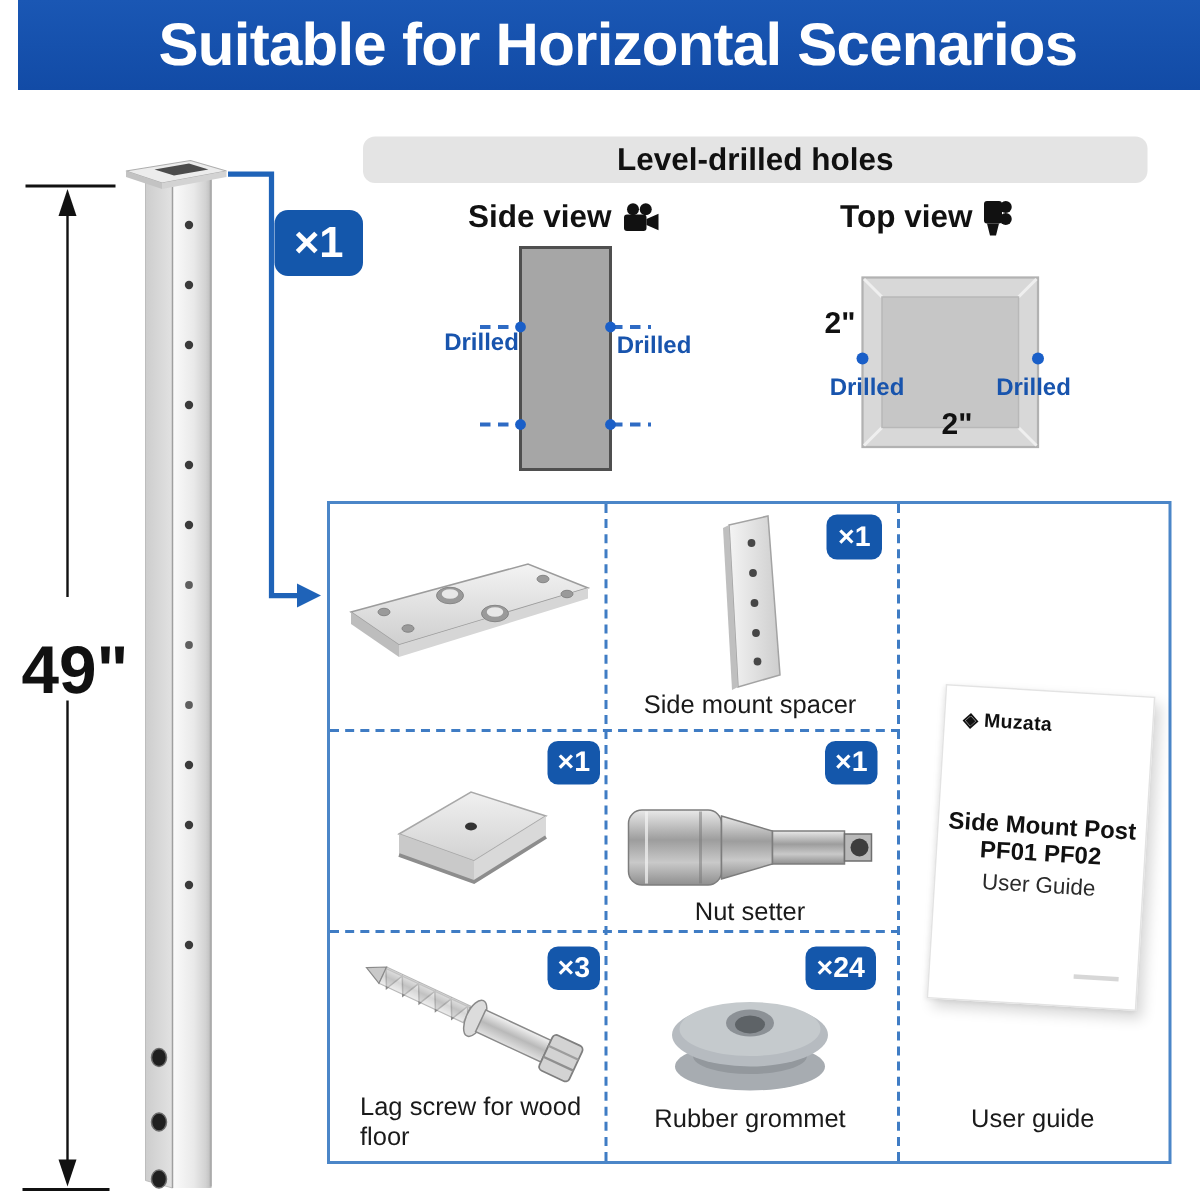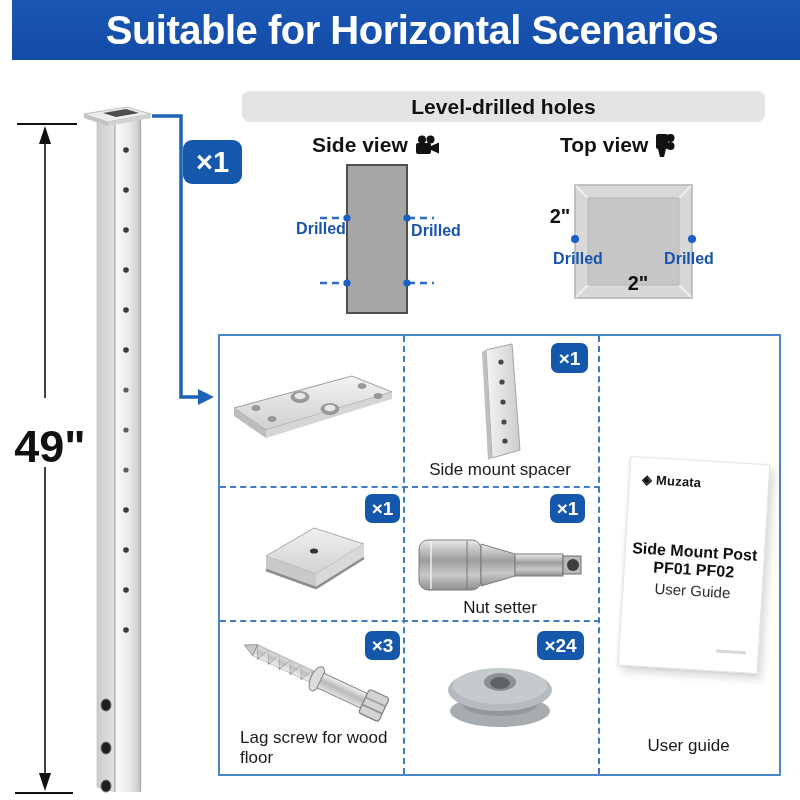--- a/index.html
+++ b/index.html
@@ -301,20 +301,21 @@
 
     <svg style="position:absolute;left:205px;top:318px;" width="150" height="76" viewBox="0 0 150 76">
       <ellipse cx="75" cy="57" rx="50" ry="16" fill="#a7acb1"></ellipse>
       <ellipse cx="75" cy="50" rx="38" ry="12" fill="#93989d"></ellipse>
       <ellipse cx="75" cy="36" rx="52" ry="21" fill="#b6bbc0"></ellipse>
       <ellipse cx="75" cy="32" rx="47" ry="18" fill="#c5cacd"></ellipse>
       <ellipse cx="75" cy="28" rx="16" ry="9" fill="#8c9196"></ellipse>
       <ellipse cx="75" cy="29" rx="10" ry="6" fill="#5e6367"></ellipse>
     </svg>
     <div class="abs badge small" style="left:317px;top:295px;width:47px;height:29px;">×24</div>
+    <div class="cell-label" style="left:184px;top:400px;width:192px;">Rubber grommet</div>
 
     <div class="booklet">
       <div class="brand">
         <span>◈</span>
         <span>Muzata</span>
       </div>
       <div class="titles">
         <div class="t1">Side Mount Post</div>
         <div class="t1">PF01 PF02</div>
         <div class="t2">User Guide</div>

